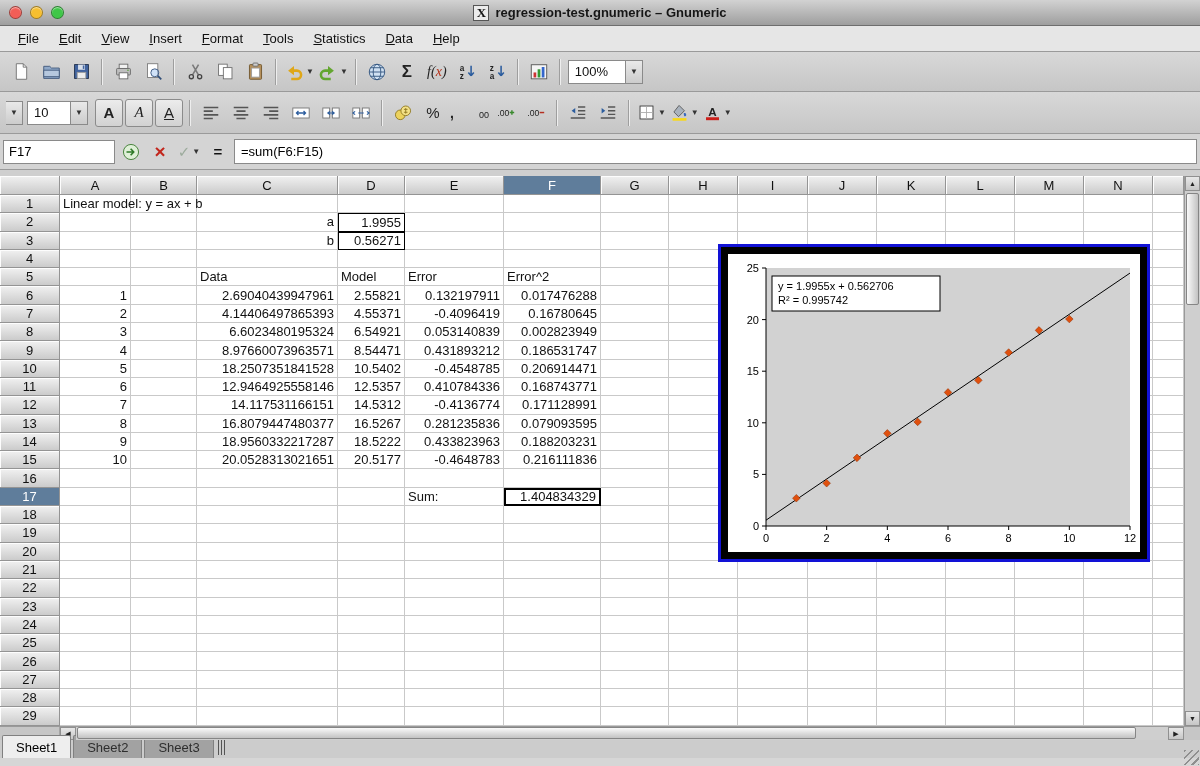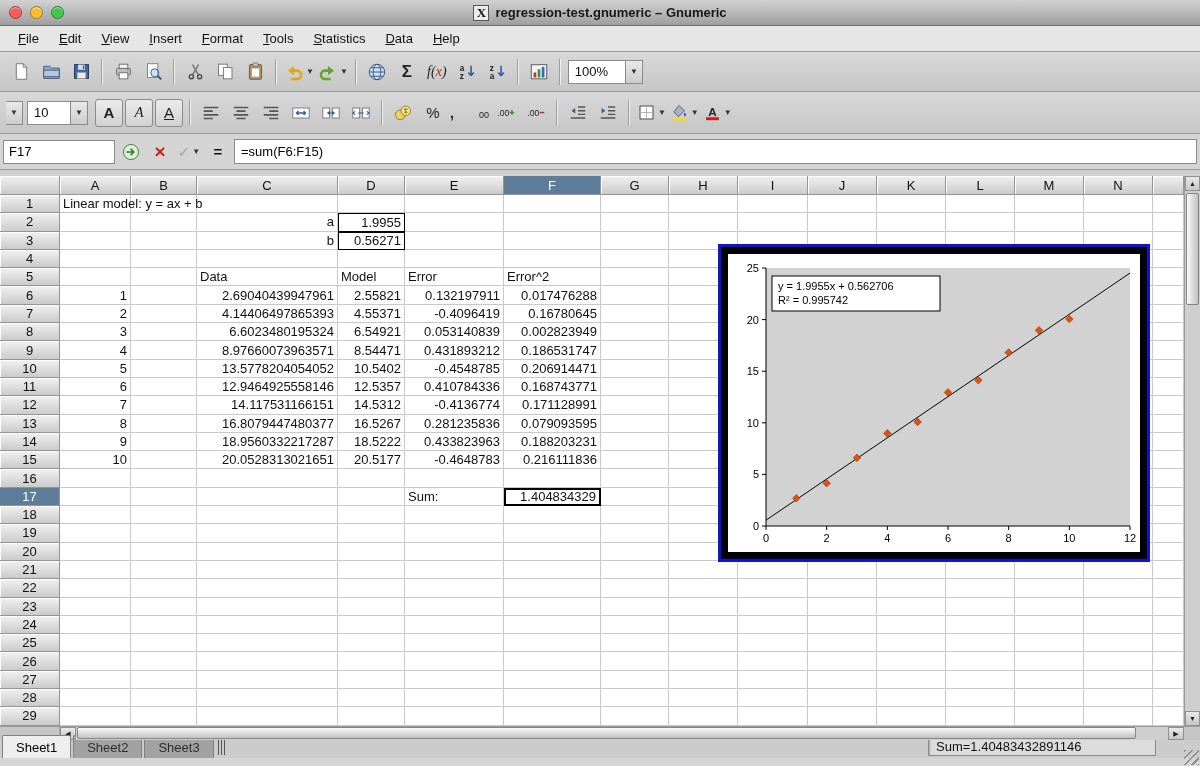--- a/index.html
+++ b/index.html
@@ -635,21 +635,21 @@
         <div class="cell right"></div>
         <div class="cell right"></div>
         <div class="cell right"></div>
         <div class="cell right"></div>
         <div class="cell right"></div>
         <div class="cell right"></div>
         <div class="cell"></div>
         <div class="rh">10</div>
         <div class="cell right">5</div>
         <div class="cell right"></div>
-        <div class="cell right">13.5778204054052</div>
+        <div class="cell right">18.2507351841528</div>
         <div class="cell right">10.5402</div>
         <div class="cell right">-0.4548785</div>
         <div class="cell right">0.206914471</div>
         <div class="cell right"></div>
         <div class="cell right"></div>
         <div class="cell right"></div>
         <div class="cell right"></div>
         <div class="cell right"></div>
         <div class="cell right"></div>
         <div class="cell right"></div>
@@ -1026,19 +1026,16 @@
     <div class="hs-corner"></div>
   </div>
 
   <div class="bottombar">
     <div class="tabs" id="tabs">
         <div class="tab active">Sheet1</div>
         <div class="tab inactive">Sheet2</div>
         <div class="tab inactive">Sheet3</div>
       </div>
     <div class="tabgrip"></div>
-    <div class="statusbox">
-      <span>Sum=1.40483432891146</span>
-    </div>
     <div class="resize-grip"></div>
   </div>
 
 </div>
 
 </body></html>

